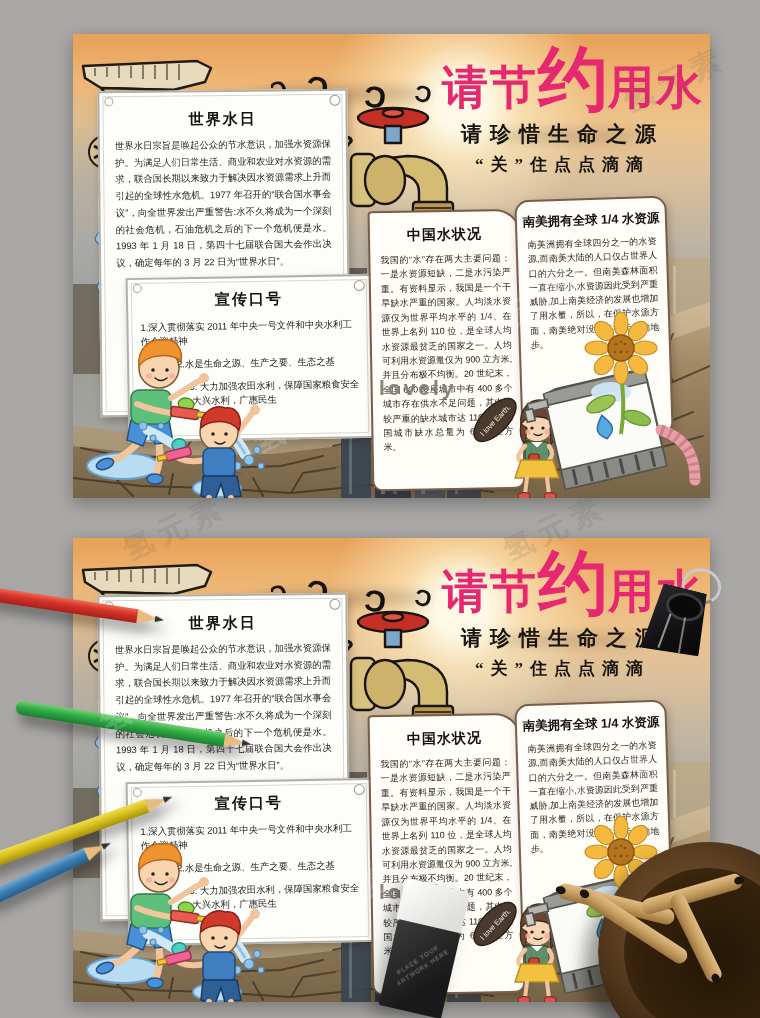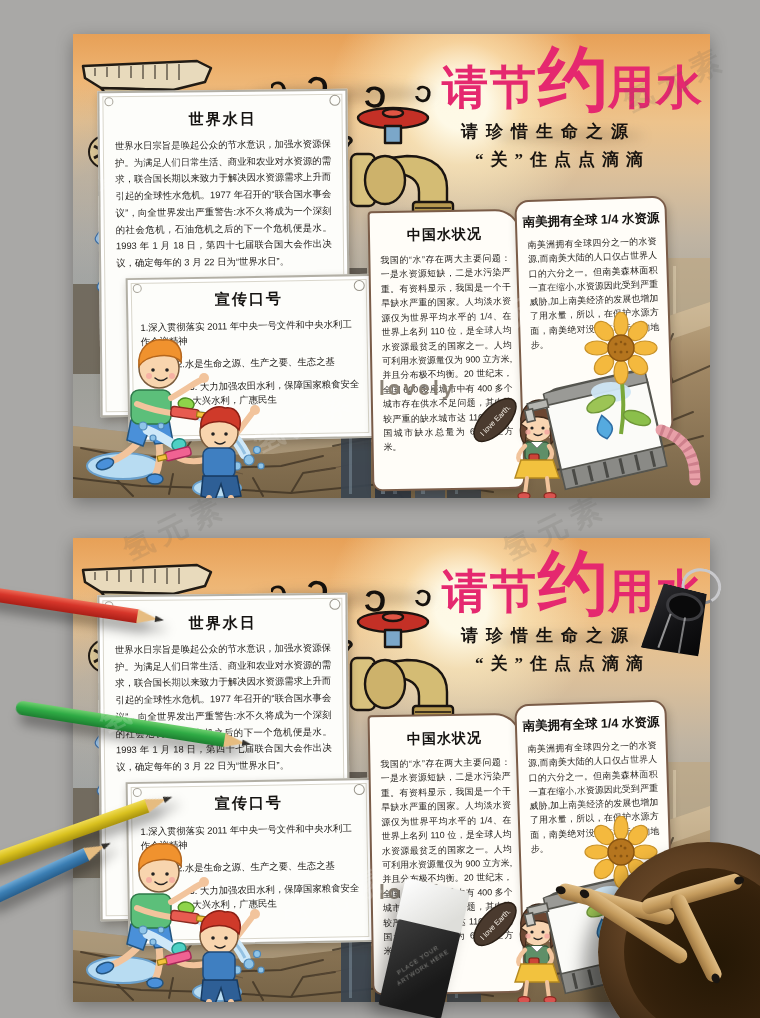--- a/index.html
+++ b/index.html
@@ -23,21 +23,21 @@
   .cl3{left:40px;top:150px;width:200px;height:22px;background:rgba(130,140,150,.30);}
   .lyr{position:absolute;}
 
   
   .main-title{position:absolute;right:6px;top:10px;width:290px;text-align:right;z-index:5;
     color:#e5286f;font-weight:bold;line-height:1;white-space:nowrap;}
   .main-title .t-n{font-size:46px;letter-spacing:2px;}
   .main-title .t-big{font-size:70px;letter-spacing:0;}
   .motto{position:absolute;left:388px;top:86px;z-index:5;color:#17130f;
     font-family:"Liberation Serif","DejaVu Serif",serif;font-weight:bold;}
-  .motto .m1{font-size:17px;letter-spacing:8px;}
+  .motto .m1{font-size:21px;letter-spacing:8px;}
   .motto .m2{font-size:17px;letter-spacing:7px;margin-top:5px;padding-left:14px;}
 
   
   .pbox{position:absolute;background:#fdfdfa;border:2px solid #b2afa5;z-index:6;
     box-shadow:2px 4px 9px rgba(40,30,18,.28), inset 0 0 0 3px #ffffff, inset 0 0 0 4px #d9d6cb;}
   .pbox::before{content:"";position:absolute;right:5px;top:4px;width:9px;height:9px;border:1.5px solid #9a968c;border-radius:50%;}
   .pbox::after{content:"";position:absolute;left:5px;top:4px;width:7px;height:7px;border:1.5px solid #a9a59b;border-radius:50%;}
   .rbox{position:absolute;background:#fffdf8;border:2px solid #7a5c48;border-radius:10px;z-index:6;
     box-shadow:2px 4px 8px rgba(40,30,18,.25);}
   .box-title{text-align:center;font-weight:bold;color:#141210;}

